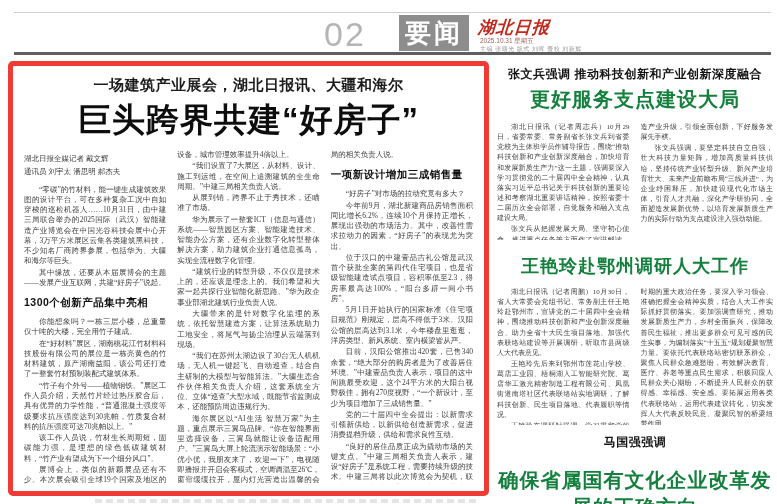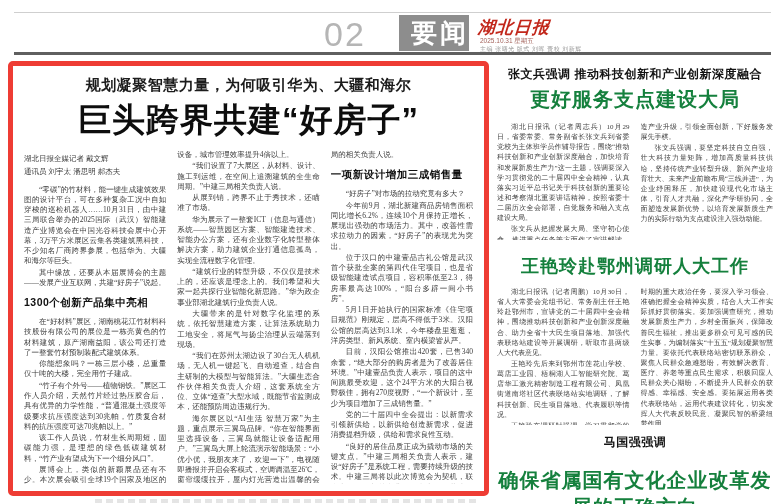--- a/index.html
+++ b/index.html
@@ -5,21 +5,21 @@
   html,body{margin:0;padding:0;}
   body{
     width:777px;height:504px;position:relative;overflow:hidden;background:#ffffff;
     font-family:"Liberation Sans",sans-serif;
     -webkit-font-smoothing:antialiased;
   }
   
   .hairline{position:absolute;left:14px;top:12px;width:757px;height:1px;background:#cfcfcf;}
   .page-num{position:absolute;left:324px;top:15px;font-size:34px;font-weight:300;color:#b5b5b5;letter-spacing:2px;font-family:"Liberation Sans",sans-serif;}
   .section-block{position:absolute;left:399px;top:15px;width:70px;height:36px;background:#8d8d8d;color:#fff;
-    font-size:26px;font-weight:bold;text-align:right;line-height:37px;letter-spacing:3px;}
+    font-size:26px;font-weight:bold;text-align:center;line-height:37px;letter-spacing:3px;}
   .masthead{position:absolute;left:478px;top:16px;font-size:17px;font-weight:bold;font-style:italic;
     color:#c2271b;letter-spacing:1px;font-family:"Liberation Serif",serif;transform:skewX(-4deg);}
   .date-line{position:absolute;left:480px;top:37px;font-size:6.5px;color:#a3625b;}
   .staff-line{position:absolute;left:480px;top:45px;font-size:6px;color:#9a9a9a;letter-spacing:.5px;}
   .header-rule{position:absolute;left:14px;top:52px;width:757px;height:3px;background:#5f5f5f;}
 
   
   .feature-box{
     position:absolute;left:8px;top:61px;width:481px;height:435px;box-sizing:border-box;
     border:5px solid #ee3c34;border-radius:5px;background:#fff;padding:7px 11px 5px;overflow:hidden;
@@ -58,37 +58,37 @@
 
 <div class="hairline"></div>
 <div class="page-num">02</div>
 <div class="section-block">要闻</div>
 <div class="masthead">湖北日报</div>
 <div class="date-line">2025.10.31 星期五</div>
 <div class="staff-line">主编 张曙光  版式 刘晖  责校 刘新辉</div>
 <div class="header-rule"></div>
 
 <div class="feature-box">
-  <div class="kicker">规划凝聚智慧力量，为何吸引华为、大疆和海尔</div>
+  <div class="kicker">一场建筑产业展会，湖北日报讯、大疆和海尔</div>
   <div class="headline-main">巨头跨界共建“好房子”</div>
   <div class="fcols">
 
     <div class="fcol">
       <div class="byline">
         <div>湖北日报全媒记者 戴文辉</div>
         <div>通讯员 刘宇太 潘思明 郝杰夫</div>
       </div>
       <div>
           <p class="para">“零碳”的竹材料，能一键生成建筑效果图的设计平台，可在多种复杂工况中自如穿梭的巡检机器人……10月31日，由中建三局联合举办的2025国际（武汉）智能建造产业博览会在中国光谷科技会展中心开幕，3万平方米展区云集各类建筑黑科技，不少知名厂商跨界参展，包括华为、大疆和海尔等巨头。</p>
           <p class="para">其中缘故，还要从本届展博会的主题——发展产业互联网，共建“好房子”说起。</p>
         </div>
       <h3 class="subhead">1300个创新产品集中亮相</h3>
       <div>
+          <p class="para">你能想象吗？一栋三层小楼，总重量仅十吨的大楼，完全用竹子建成。</p>
           <p class="para">在“好材料”展区，湖南桃花江竹材料科技股份有限公司的展位是一栋亮黄色的竹材料建筑，原产湖南益阳，该公司还打造了一整套竹材预制装配式建筑体系。</p>
-          <p class="para">你能想象吗？一栋三层小楼，总重量仅十吨的大楼，完全用竹子建成。</p>
           <p class="para">“竹子有个外号——植物钢铁。”展区工作人员介绍，天然竹片经过热压胶合后，具有优异的力学性能，“普通混凝土强度等级要求抗压强度达到30兆帕，竹质复合材料的抗压强度可达70兆帕以上。”</p>
           <p class="para">该工作人员说，竹材生长周期短，固碳能力强，是理想的绿色低碳建筑材料，“竹产业有望成为下一个细分风口”。</p>
           <p class="para">展博会上，类似的新颖展品还有不少。本次展会吸引全球19个国家及地区的企业参展，1300个创新产品集中亮相。</p>
         </div>
     </div>
 
     <div class="fcol">
       <div data-first-flush="">
           <p class="para">设备，城市管理效率提升4倍以上。</p>
           <p class="para">“我们设置了7大展区，从材料、设计、施工到运维，在空间上追溯建筑的全生命周期。”中建三局相关负责人说。</p>

